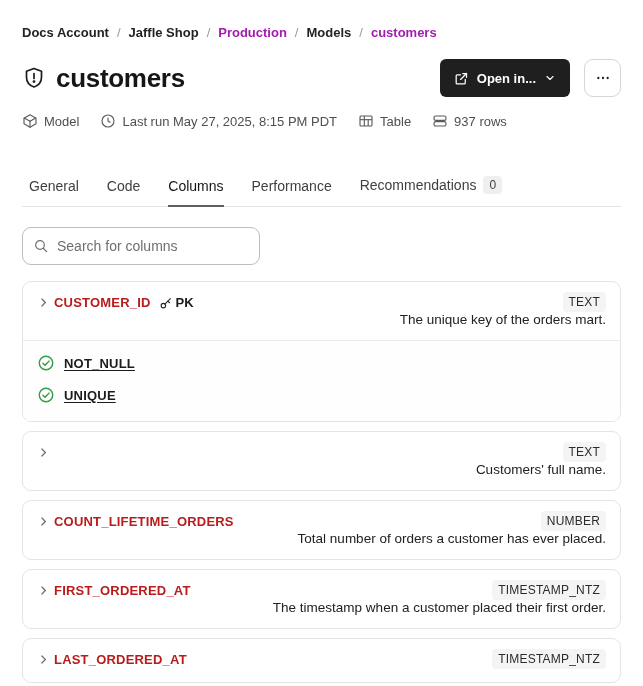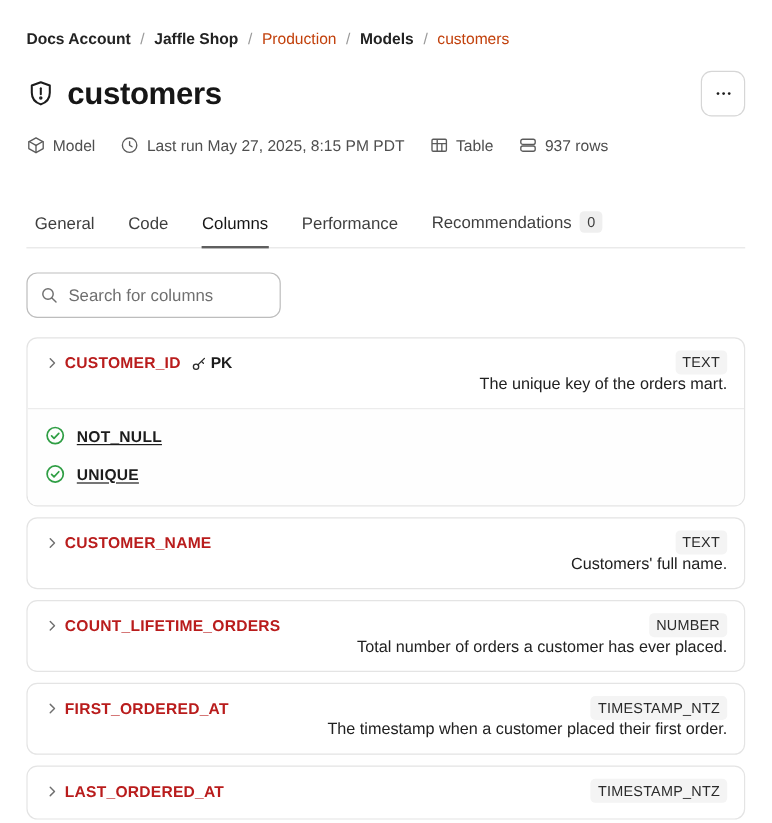--- a/index.html
+++ b/index.html
@@ -8,21 +8,21 @@
     width:643px; height:686px; overflow:hidden;
     font-family:"Liberation Sans", sans-serif;
     color:#1c1c1c;
     -webkit-font-smoothing:antialiased;
   }
   .page { padding:0 22px; }
 
   
   .breadcrumb { display:flex; align-items:flex-start; gap:8px; margin-top:25px; font-size:13px; }
   .crumb-link { color:#232323; font-weight:700; cursor:pointer; }
-  .crumb-muted { color:#c2410c; font-weight:400; }
+  .crumb-muted { color:#a21caf; font-weight:700; }
   .crumb-sep { color:#9a9a9a; font-weight:400; }
 
   
   .header-row { display:flex; align-items:center; margin-top:19px; }
   .title-wrap { display:flex; align-items:center; gap:10px; flex:1; }
   .shield { width:24px; height:24px; color:#1c1c1c; }
   .page-title { font-size:26px; font-weight:700; letter-spacing:-0.3px; color:#161616; }
   .header-actions { display:flex; align-items:center; gap:14px; }
   .btn-dark {
     display:flex; align-items:center; gap:8px;
@@ -45,21 +45,21 @@
   
   .tabs { display:flex; align-items:flex-end; gap:28px; margin-top:47px; padding:0 7px;
           border-bottom:1px solid #e5e5e5; }
   .tab { font-size:14px; color:#3f3f3f; padding-bottom:11px; cursor:pointer;
          display:flex; align-items:center; gap:7px; border-bottom:2px solid transparent; margin-bottom:-1px; }
   .tab.active { color:#161616; font-weight:400; border-bottom:2px solid #5f5f5f; }
   .tab-badge { background:#efefef; color:#3f3f3f; border-radius:4px; font-size:12px;
                padding:1px 6px; line-height:16px; }
 
   
-  .search-box { margin-top:20px; width:212px; height:38px; border:1px solid #bdbdbd;
+  .search-box { margin-top:20px; width:238px; height:38px; border:1px solid #bdbdbd;
                 border-radius:9px; display:flex; align-items:center; padding:0 10px; gap:8px; background:#fff; }
   .search-box svg { width:16px; height:16px; color:#6f6f6f; flex:none; }
   .search-box input { border:none; outline:none; flex:1; font-size:14px; color:#1c1c1c;
                       font-family:inherit; background:transparent; }
   .search-box input::placeholder { color:#6f6f6f; }
 
   
   .cards { margin-top:16px; display:flex; flex-direction:column; gap:9px; }
   .card { border:1px solid #e4e4e4; border-radius:9px; background:#ffffff; overflow:hidden; }
   .card-main { padding:10px 14px 13px 14px; cursor:pointer; }
@@ -99,20 +99,31 @@
   <div class="header-row">
     <div class="title-wrap">
       <svg class="shield" viewBox="0 0 24 24" fill="none" stroke="currentColor" stroke-width="1.7" stroke-linecap="round" stroke-linejoin="round">
         <path d="M12 2.5l7.5 2.8v5.9c0 4.6-3.1 8.2-7.5 9.8-4.4-1.6-7.5-5.2-7.5-9.8V5.3L12 2.5z"></path>
         <line x1="12" y1="7.5" x2="12" y2="12.5"></line>
         <circle cx="12" cy="15.6" r="0.6" fill="currentColor"></circle>
       </svg>
       <h1 class="page-title">customers</h1>
     </div>
     <div class="header-actions">
+      <button class="btn-dark">
+        <svg viewBox="0 0 24 24" fill="none" stroke="currentColor" stroke-width="2" stroke-linecap="round" stroke-linejoin="round">
+          <path d="M14 4h6v6"></path>
+            <path d="M20 4l-9.5 9.5"></path>
+            <path d="M18 13.5V19a1.5 1.5 0 0 1-1.5 1.5H5A1.5 1.5 0 0 1 3.5 19V7.5A1.5 1.5 0 0 1 5 6h5.5"></path>
+        </svg>
+        <span>Open in...</span>
+        <svg viewBox="0 0 24 24" fill="none" stroke="currentColor" stroke-width="2.2" stroke-linecap="round" stroke-linejoin="round" style="width:12px;height:12px;">
+          <path d="M6 9l6 6 6-6"></path>
+        </svg>
+      </button>
       <button class="btn-more">
         <svg viewBox="0 0 24 24" fill="currentColor">
           <circle cx="5" cy="12" r="1.7"></circle>
             <circle cx="12" cy="12" r="1.7"></circle>
             <circle cx="19" cy="12" r="1.7"></circle>
         </svg>
       </button>
     </div>
   </div>
 
@@ -215,21 +226,20 @@
         </div>
       </div>
     </div>
 
     <div class="card">
       <div class="card-main">
         <div class="card-head">
           <svg class="chev" viewBox="0 0 24 24" fill="none" stroke="currentColor" stroke-width="2.2" stroke-linecap="round" stroke-linejoin="round">
               <path d="M9 5.5l6.5 6.5L9 18.5"></path>
             </svg>
-          <span class="col-name">CUSTOMER_NAME</span>
           <span class="type-badge">TEXT</span>
         </div>
         <div class="col-desc">Customers' full name.</div>
       </div>
     </div>
 
     <div class="card">
       <div class="card-main">
         <div class="card-head">
           <svg class="chev" viewBox="0 0 24 24" fill="none" stroke="currentColor" stroke-width="2.2" stroke-linecap="round" stroke-linejoin="round">

